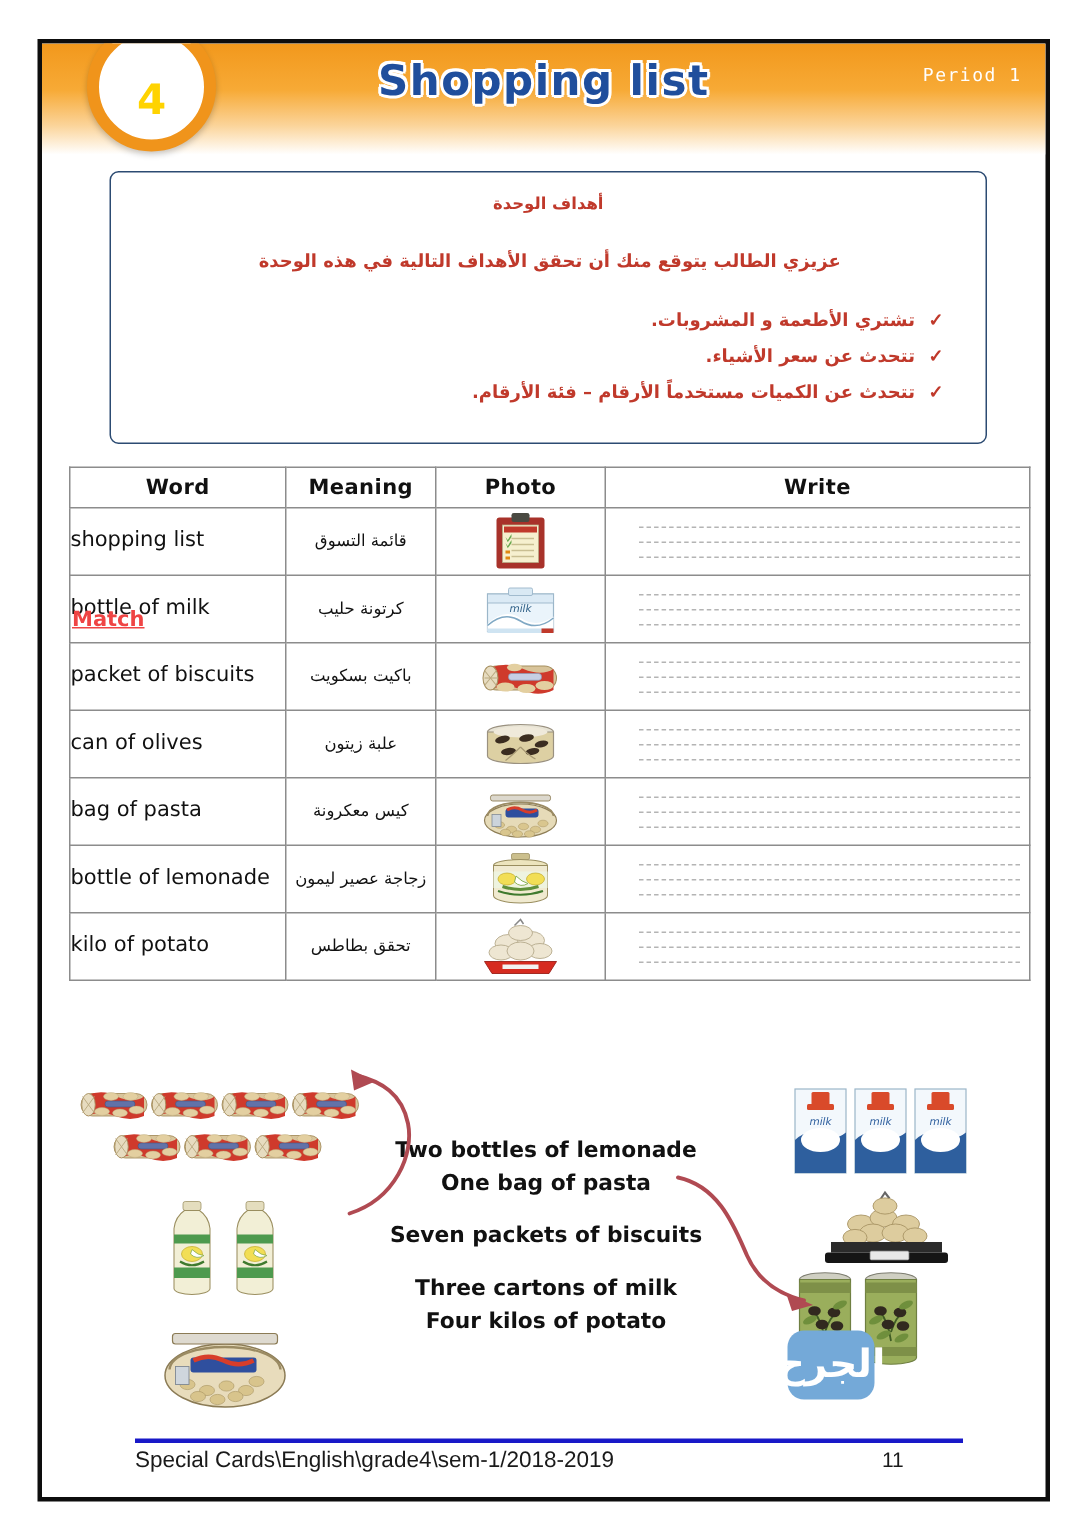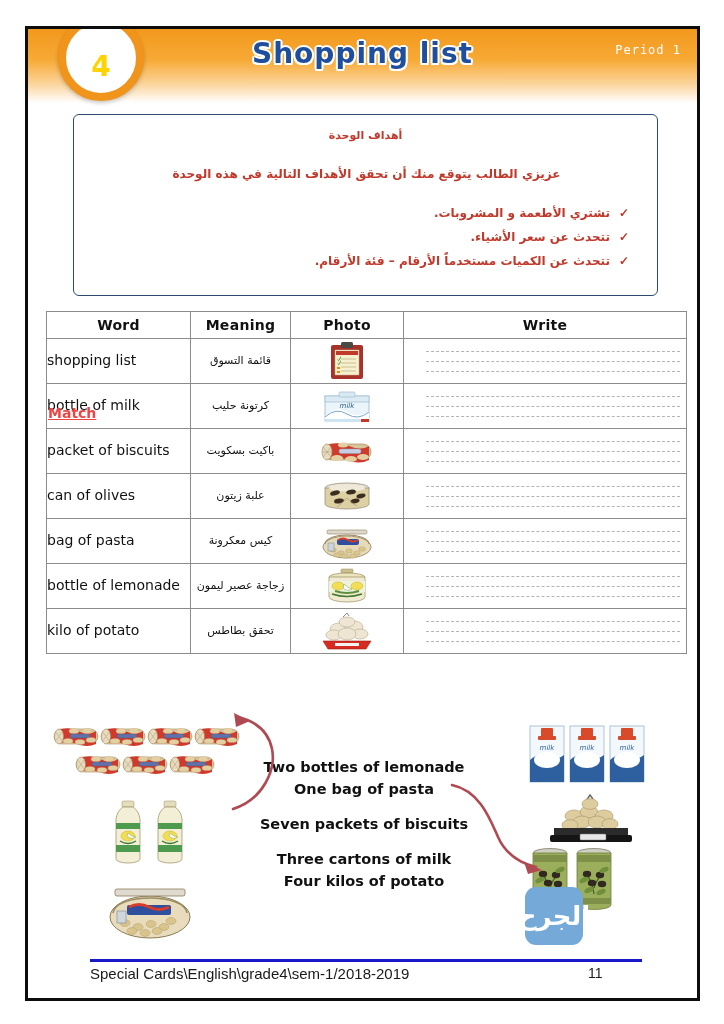--- a/index.html
+++ b/index.html
@@ -72,21 +72,21 @@
   #match-area{position:absolute;left:0;top:0;width:100%;height:100%;}
   .m-col-left{position:absolute;left:24px;top:698px;width:195px;}
   .m-col-mid{position:absolute;left:222px;top:694px;width:228px;text-align:center;margin-top:33px;}
   .m-col-right{position:absolute;left:498px;top:695px;width:150px;}
   .m-line{font-family:"DejaVu Sans",sans-serif;font-size:14.5px;font-weight:bold;
       color:#111;line-height:1.52;white-space:nowrap;}
   .m-gap{height:13px;}
   #arrows{position:absolute;left:0;top:0;width:100%;height:100%;pointer-events:none;}
 
   
-  #logo{position:absolute;left:497px;top:858px;width:58px;height:58px;
+  #logo{position:absolute;left:497px;top:858px;width:58px;height:46px;
       border-radius:11px;background:#74a9d8;display:flex;align-items:center;
       justify-content:center;}
   #logo span{color:#ffffff;font-family:"DejaVu Sans",sans-serif;font-size:26px;
       font-weight:bold;line-height:1;direction:rtl;}
 
   
   #footer-rule{position:absolute;left:62px;top:930px;width:552px;height:3px;
       background:#1818c8;}
   #footer-path{position:absolute;left:62px;top:936px;font-family:"Liberation Sans",sans-serif;
       font-size:15px;color:#1a1a1a;}

